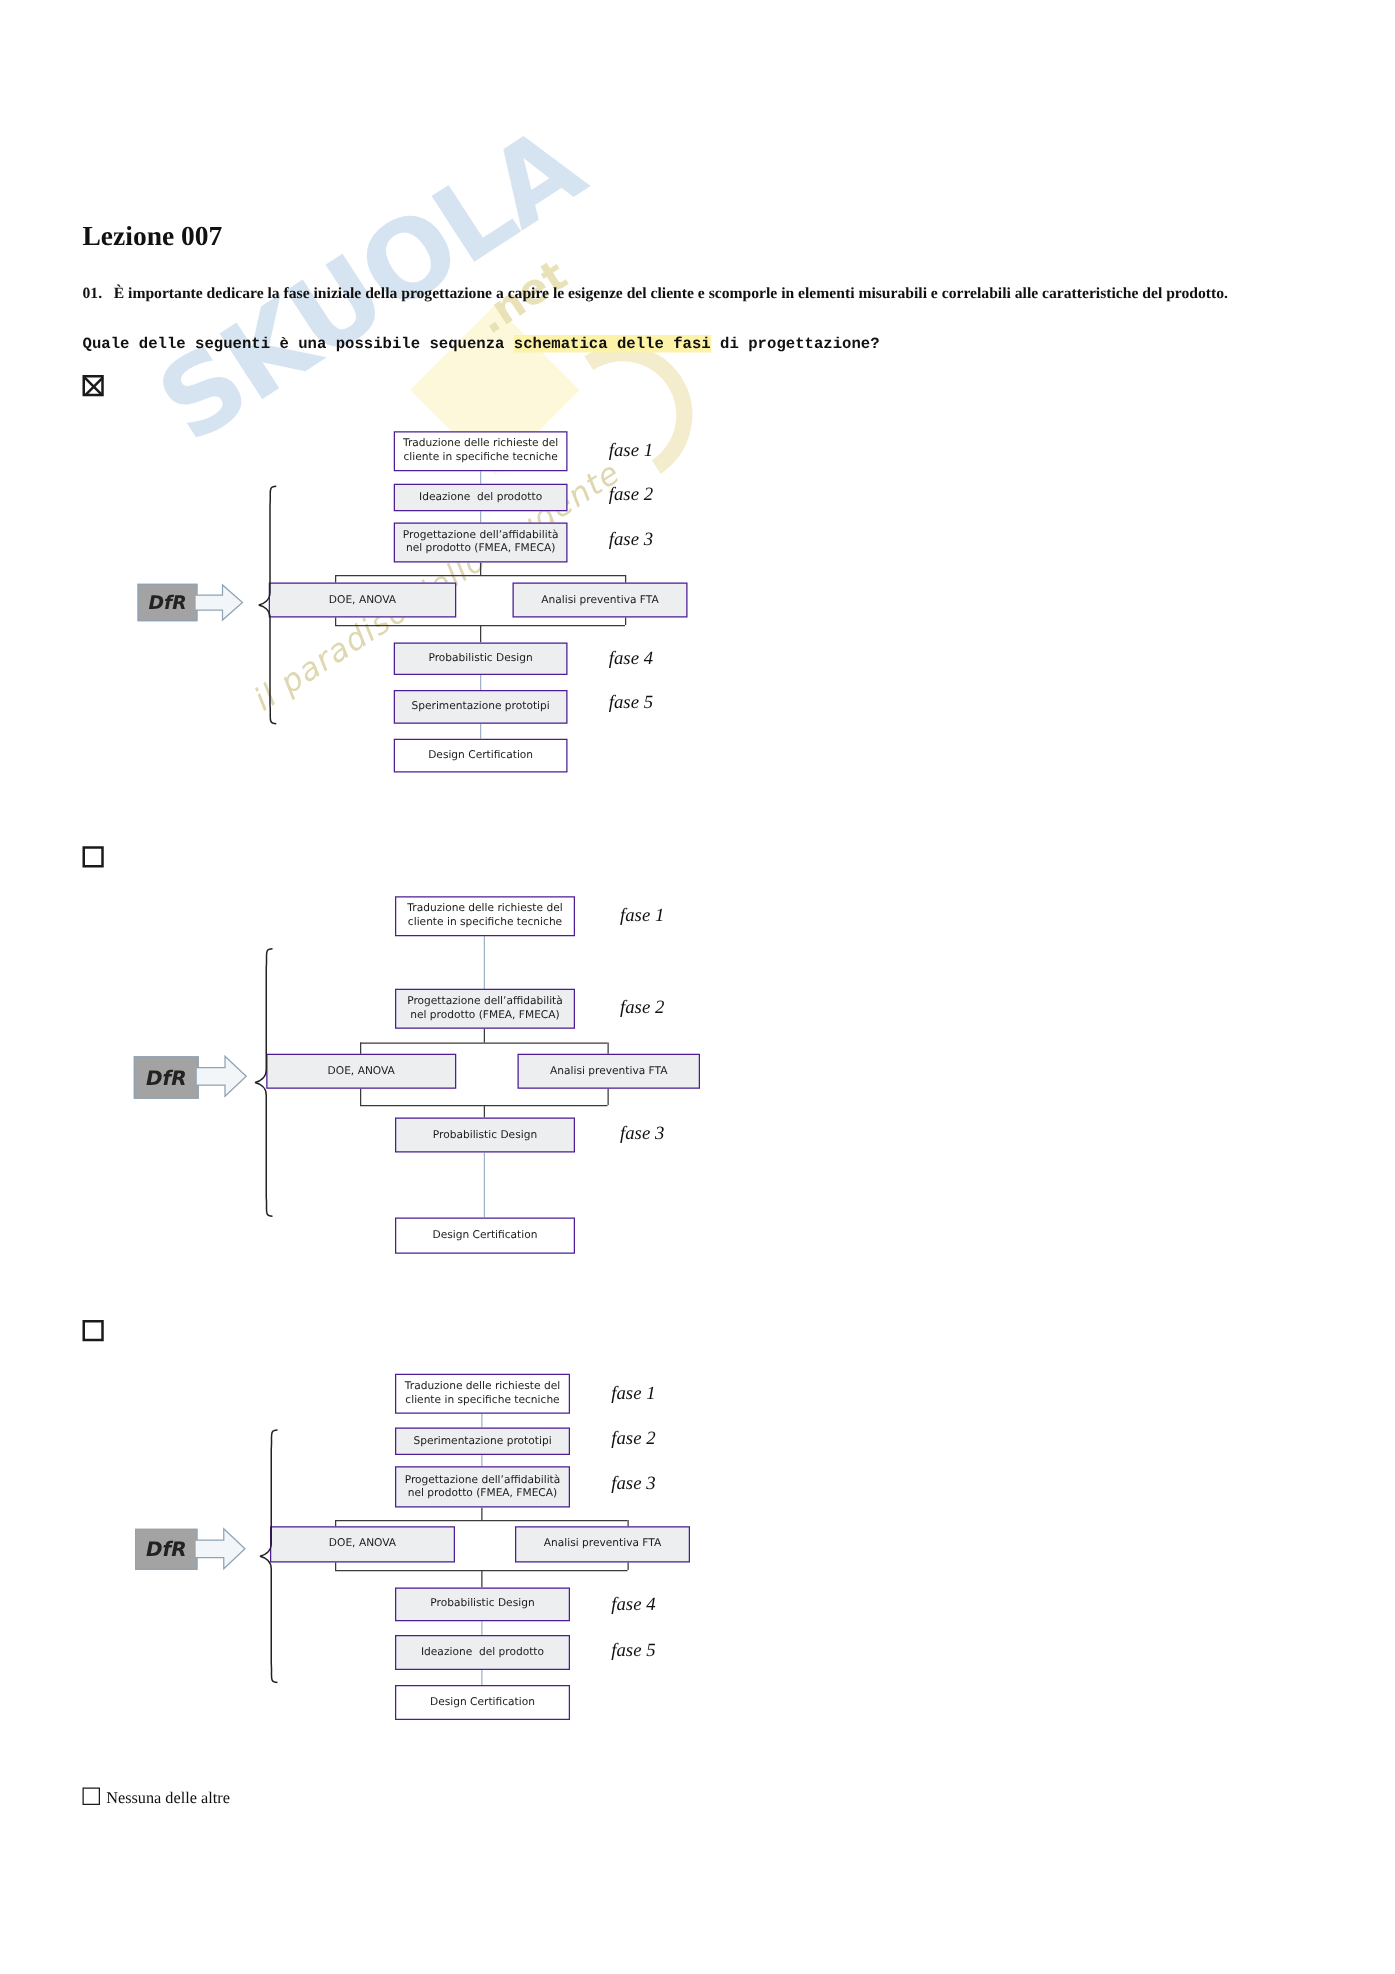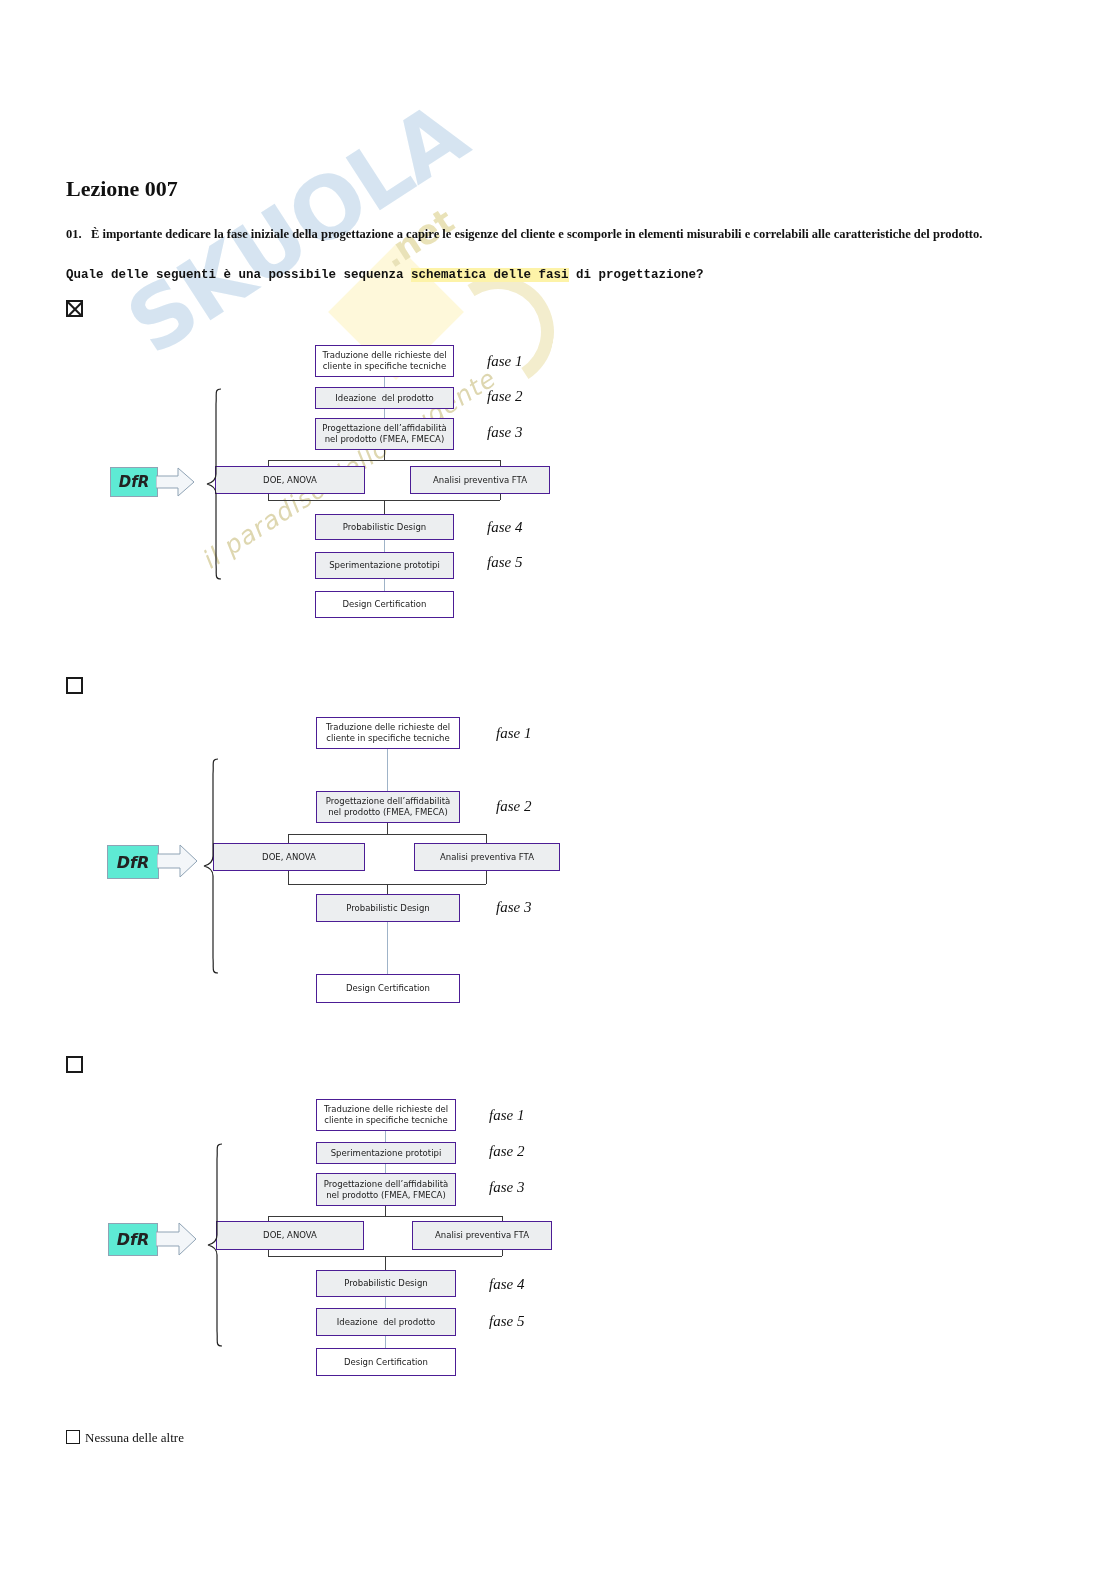--- a/index.html
+++ b/index.html
@@ -97,21 +97,21 @@
   .vline{position:absolute;width:1px;background:#9fb3c8;}
   .hline{position:absolute;height:1px;background:#3a3a3a;}
   .vline.dark{background:#3a3a3a;width:1px;}
   .fase{
     position:absolute;font-family:"Liberation Serif", serif;
     font-style:italic;font-size:15px;color:#111;white-space:nowrap;
   }
   
   .dfr-rect{
     position:absolute;box-sizing:border-box;
-    border:1px solid #8fa3b5;background:#5eead4;
+    border:1px solid #8fa3b5;background:#a3a3a3;
     display:flex;align-items:center;justify-content:center;
     font-family:"DejaVu Sans", sans-serif;font-style:italic;
     font-weight:bold;color:#222;
   }
   .dfr-arrow{position:absolute;}
   .dfr-arrow svg{display:block;}
   .brace{position:absolute;}
   .brace svg{display:block;}
 </style>
 </head>

